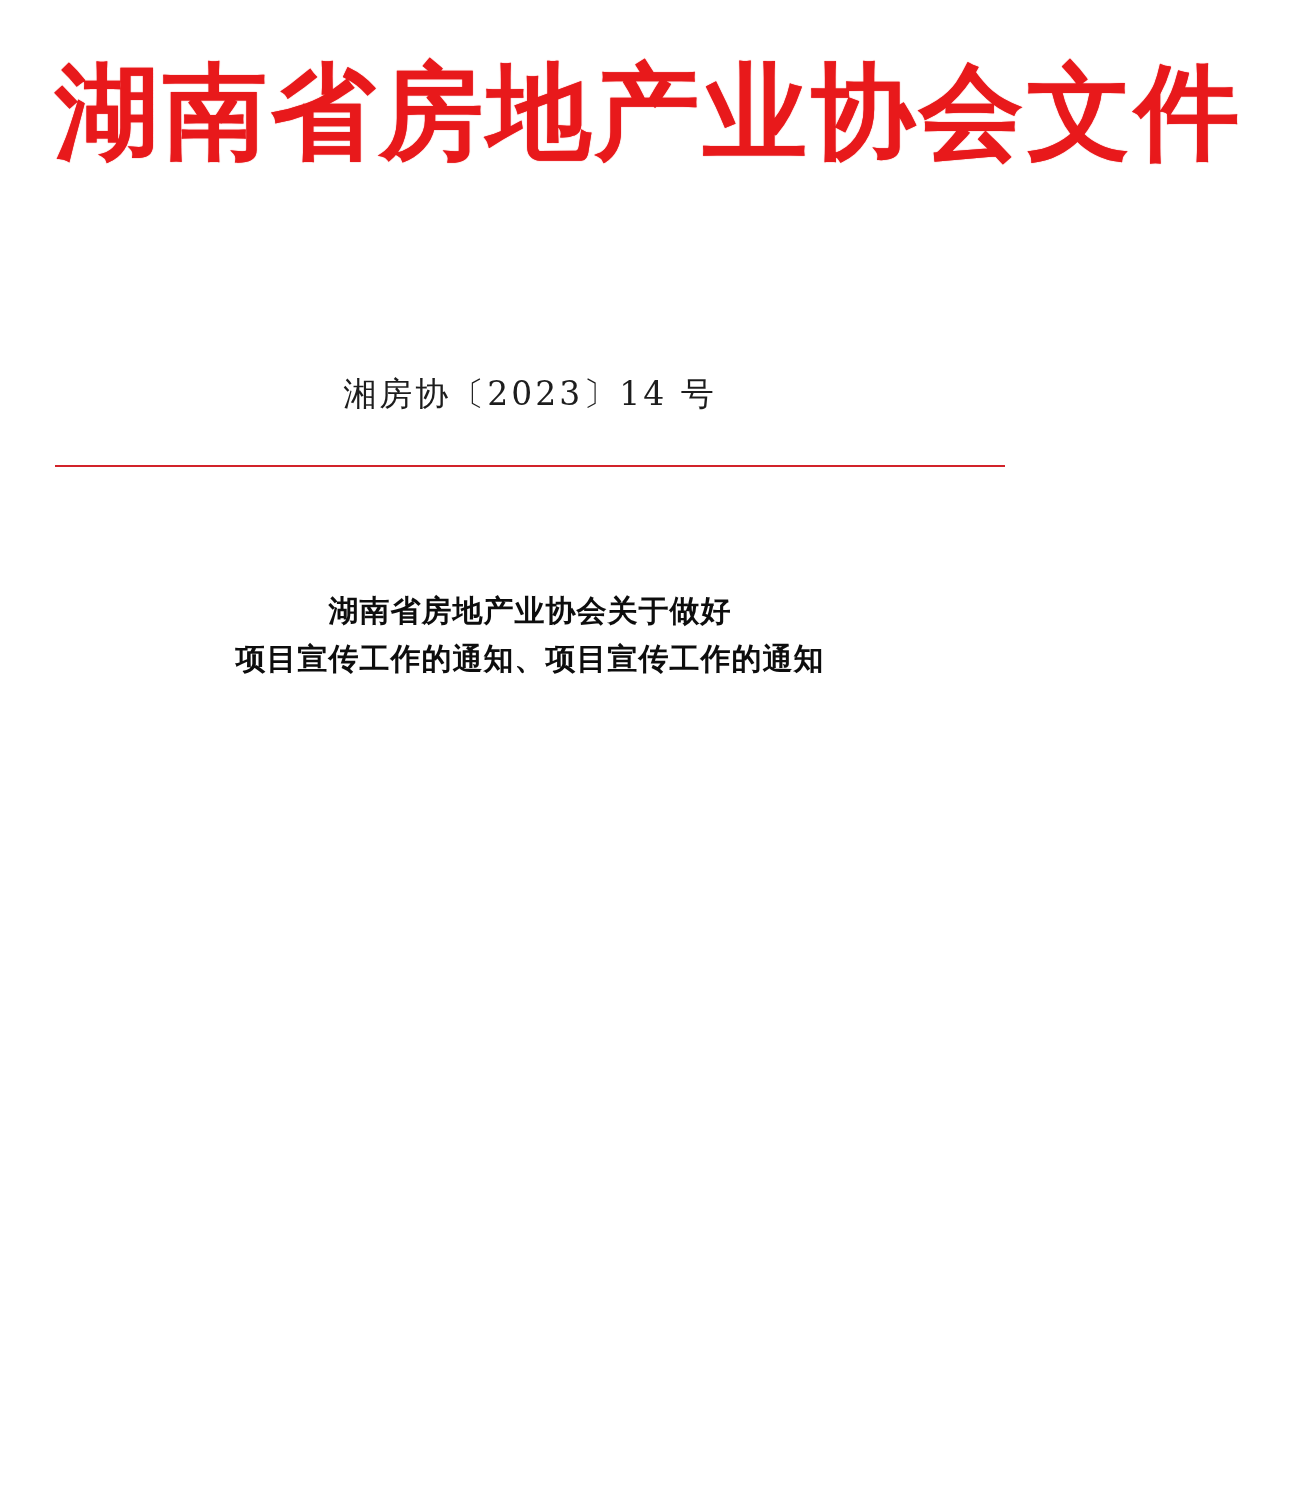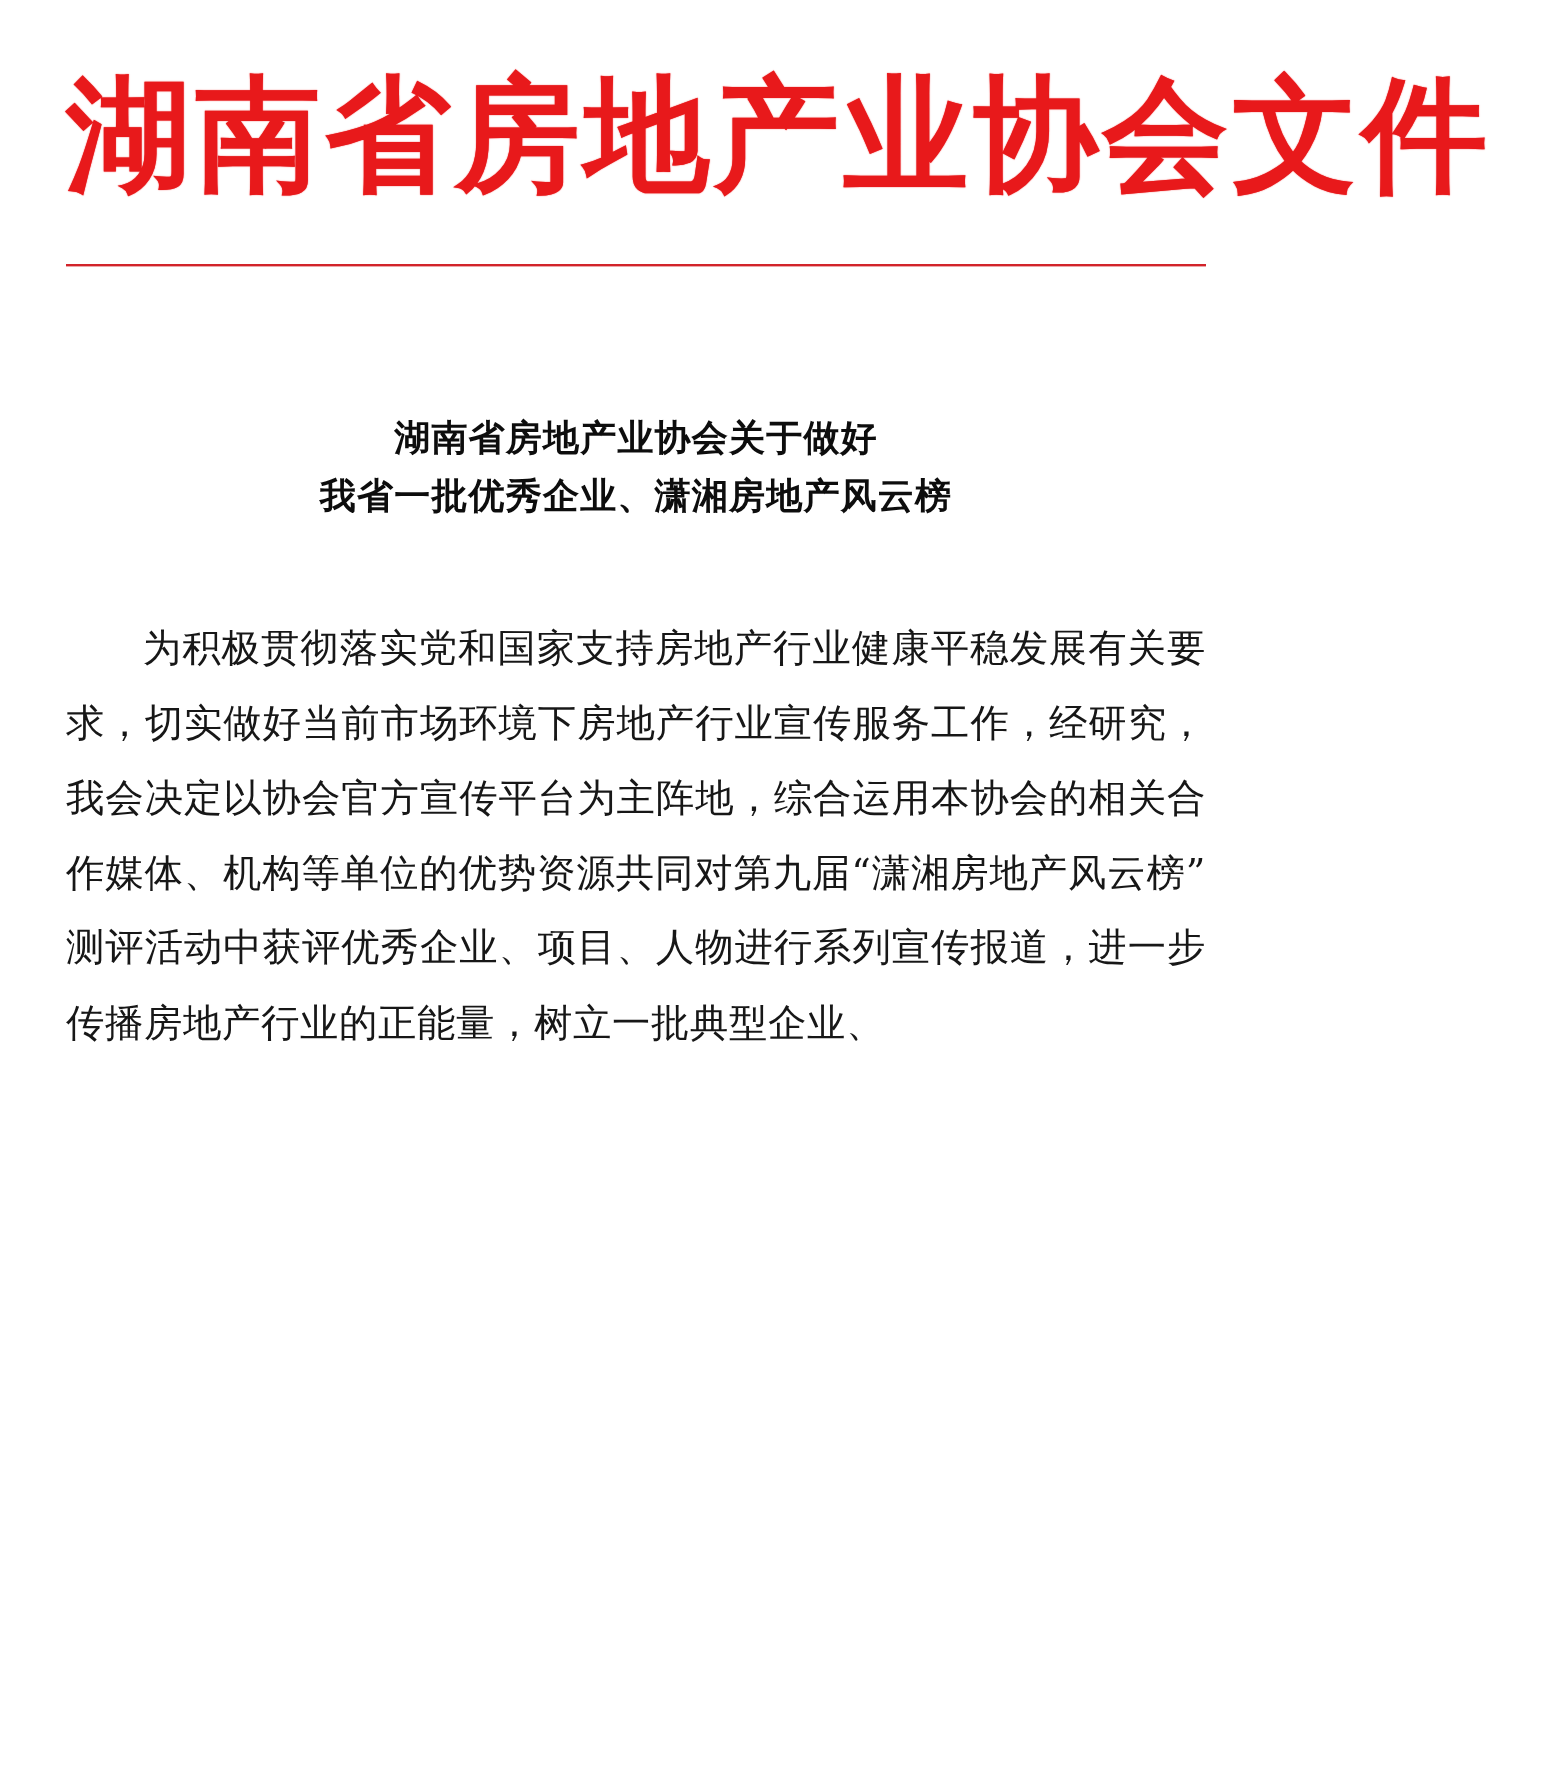--- a/index.html
+++ b/index.html
@@ -94,25 +94,27 @@
 </style>
 </head>
 <body>
 
 <div class="page">
 
   <div class="masthead">
     <div class="masthead-title">湖南省房地产业协会文件</div>
   </div>
 
+  <div class="doc-number-row">
+    <span class="doc-number">湘房协〔2023〕14 号</span>
+  </div>
 
   <div class="red-rule"></div>
 
   <div class="doc-title">
     <span class="line">湖南省房地产业协会关于做好</span>
-    <span class="line">我省一批优秀企业、潇湘房地产风云榜</span>
+    <span class="line">项目宣传工作的通知、项目宣传工作的通知</span>
   </div>
 
   <div class="body-text">
-    <p class="para">为积极贯彻落实党和国家支持房地产行业健康平稳发展有关要求，切实做好当前市场环境下房地产行业宣传服务工作，经研究，我会决定以协会官方宣传平台为主阵地，综合运用本协会的相关合作媒体、机构等单位的优势资源共同对第九届“潇湘房地产风云榜”测评活动中获评优秀企业、项目、人物进行系列宣传报道，进一步传播房地产行业的正能量，树立一批典型企业、</p>
   </div>
 
 </div>
 
 </body></html>

